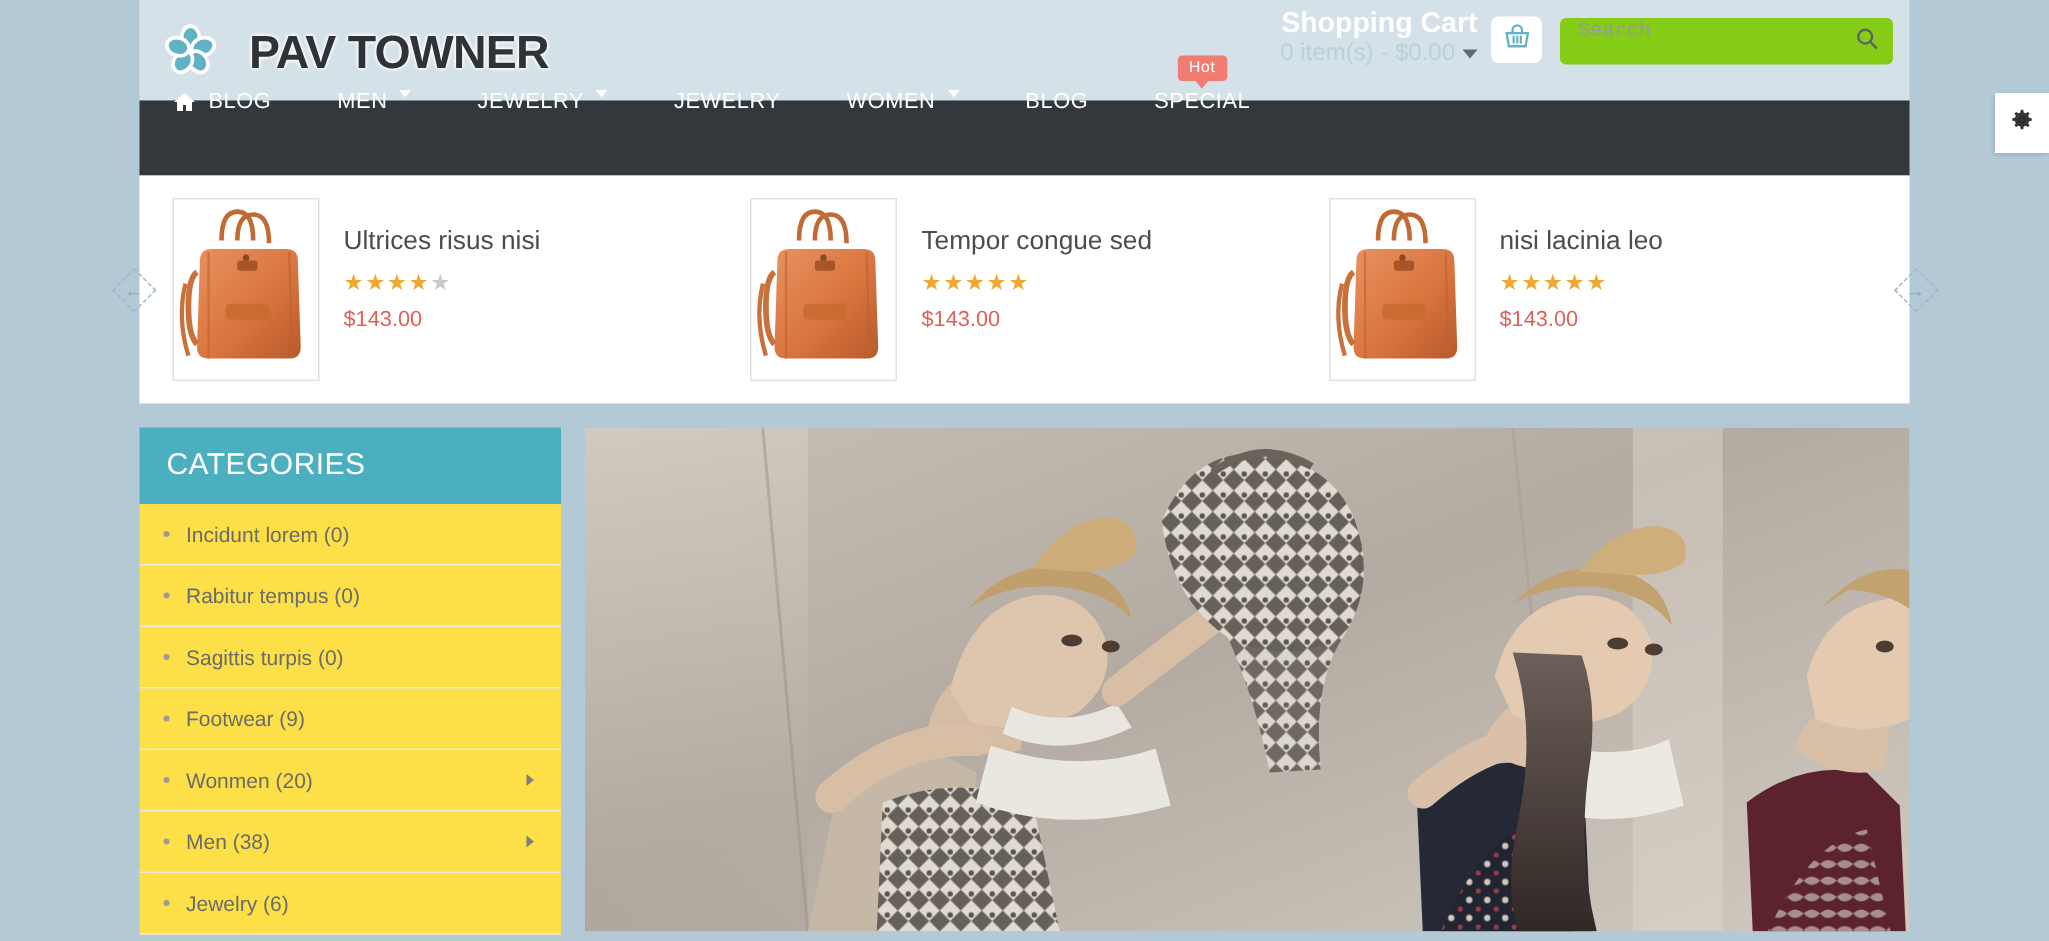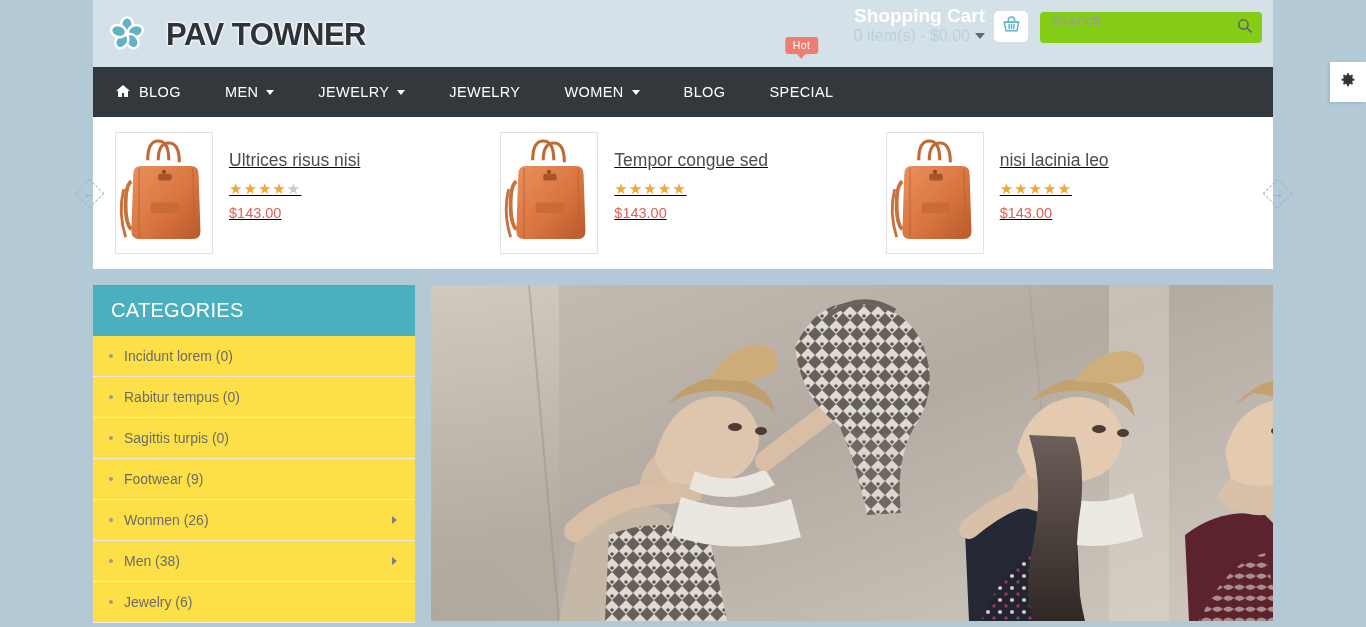--- a/index.html
+++ b/index.html
@@ -123,21 +123,21 @@
     position: relative;
     height: 50px;
     background: #33383c;
     display: flex;
     align-items: center;
   }
   .nav-item {
     position: relative;
     height: 64px;
     display: flex;
-    align-items: center;
+    align-items: flex-start;
     gap: 8px;
     padding: 0 22px;
     color: #ffffff;
     font-size: 14.5px;
     letter-spacing: 0.4px;
     cursor: pointer;
     text-decoration: none;
     white-space: nowrap;
   }
   .nav-item .dcaret {
@@ -228,21 +228,21 @@
     color: #8fa9b8;
     font-size: 13px;
     line-height: 1;
   }
   
   .content {
     display: flex;
     gap: 16px;
     margin-top: 16px;
   }
-  .sidebar { width: 322px; }
+  .sidebar { width: 281px; }
   .side-head {
     background: #4cafc0;
     color: #ffffff;
     font-size: 20px;
     padding: 14px 18px;
     letter-spacing: 0.3px;
   }
   .side-list { background: #fde047; }
   .side-item {
     position: relative;
@@ -378,21 +378,21 @@
           <span class="hot-badge">Hot</span>
           <span>SPECIAL</span>
         </a>
       </div>
 
     <div class="carousel">
       <div class="carousel-arrow prev">
         <span class="diamond"></span>
         <span class="arrow-glyph">←</span>
       </div>
-      <div id="products-root" style="display:flex;flex:1;text-decoration:underline;">
+      <div id="products-root" style="display:flex;flex:1;">
           <div class="product">
             <div class="product-img">
               <span><svg viewBox="0 0 100 124" width="96" height="120">
                   <defs>
                     <linearGradient id="bg1" x1="0" y1="0" x2="1" y2="1">
                       <stop offset="0%" stop-color="#e8915f"></stop>
                       <stop offset="55%" stop-color="#d9753f"></stop>
                       <stop offset="100%" stop-color="#b85a2c"></stop>
                     </linearGradient>
                   </defs>
@@ -493,21 +493,21 @@
             <div class="side-item">
               <span class="bullet"></span>
               <span>Sagittis turpis (0)</span>
             </div>
             <div class="side-item">
               <span class="bullet"></span>
               <span>Footwear (9)</span>
             </div>
             <div class="side-item">
               <span class="bullet"></span>
-              <span>Wonmen (26)</span>
+              <span>Wonmen (20)</span>
               <span class="rcaret"></span>
             </div>
             <div class="side-item">
               <span class="bullet"></span>
               <span>Men (38)</span>
               <span class="rcaret"></span>
             </div>
             <div class="side-item">
               <span class="bullet"></span>
               <span>Jewelry (6)</span>

